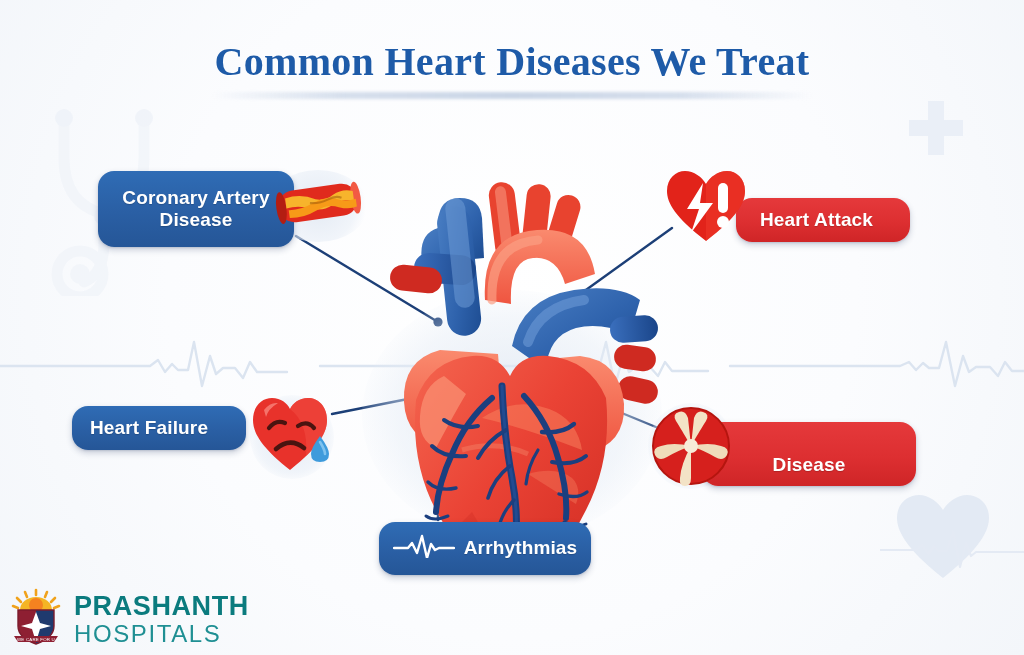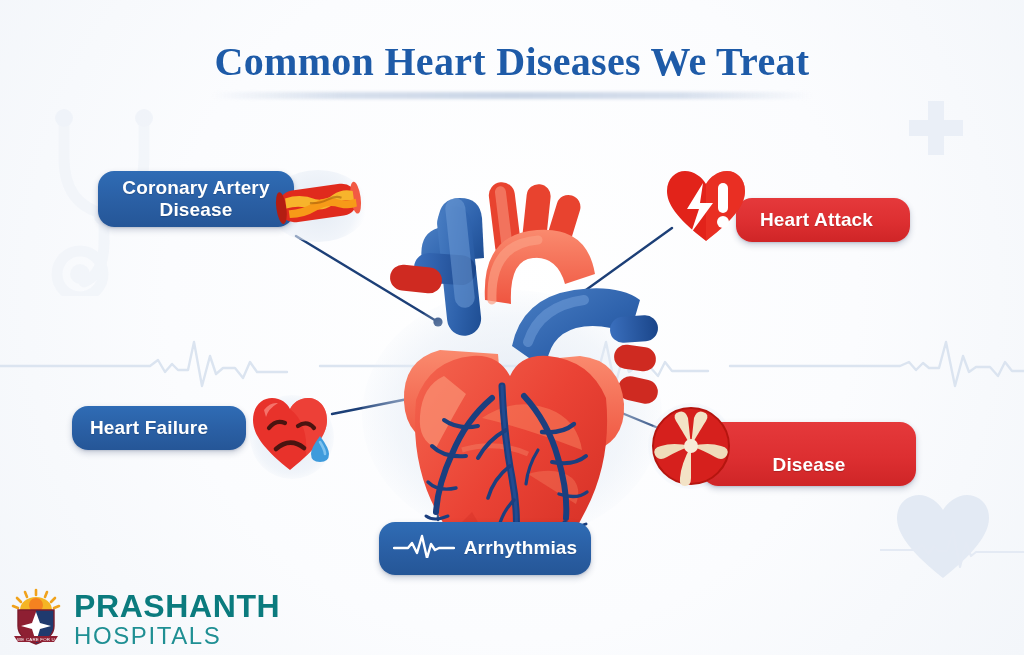--- a/index.html
+++ b/index.html
@@ -77,21 +77,21 @@
   .pill.red  { background:linear-gradient(180deg,#e5393b 0%,#dd2f31 55%,#cf2527 100%);margin-top:16px; }
 
   .badge { position:absolute; }
   .badge svg { display:block; }
   .badge-halo{
     position:absolute; border-radius:50%;
     background:radial-gradient(circle, rgba(226,233,243,.95) 0%, rgba(233,239,247,.6) 60%, rgba(255,255,255,0) 78%);
   }
 
   
-  #pill-cad       { left:98px;  top:171px;  width:196px; height:56px; }
+  #pill-cad       { left:98px;  top:171px;  width:196px; height:76px; }
   #badge-cad      { left:272px; top:174px; }
   #halo-cad       { left:268px; top:170px; width:100px; height:72px; }
 
   #pill-heart-attack { left:736px; top:182px; width:174px; height:44px; justify-content:flex-start; padding-left:24px;}
   #badge-heart-attack{ left:663px; top:167px; }
 
   #pill-heart-failure { left:72px;  top:406px; width:174px; height:44px; justify-content:flex-start; padding-left:18px;}
   #badge-heart-failure{ left:250px; top:394px; }
   #halo-hf            { left:250px; top:395px; width:84px; height:84px; }
 
@@ -101,21 +101,21 @@
 
   #pill-arrhythmias { left:379px; top:522px; width:212px; height:53px; gap:9px; }
 
   .ico-inline { display:inline-block; vertical-align:middle; }
 
   
   #logo { position:absolute; left:10px; top:588px; display:flex; align-items:center; gap:12px; }
   #logo-text { display:flex; flex-direction:column; line-height:1; }
   #logo-name {
     font-family:"Liberation Sans", sans-serif;
-    font-weight:700; font-size:32px; letter-spacing:.6px; color:#0b7b7e;
+    font-weight:700; font-size:27px; letter-spacing:.6px; color:#0b7b7e;
   }
   #logo-sub {
     font-family:"Liberation Sans", sans-serif;
     font-weight:400; font-size:24px; letter-spacing:1.6px; color:#1f8f93;
     margin-top:2px;
   }
 </style>
 </head>
 <body>
 

